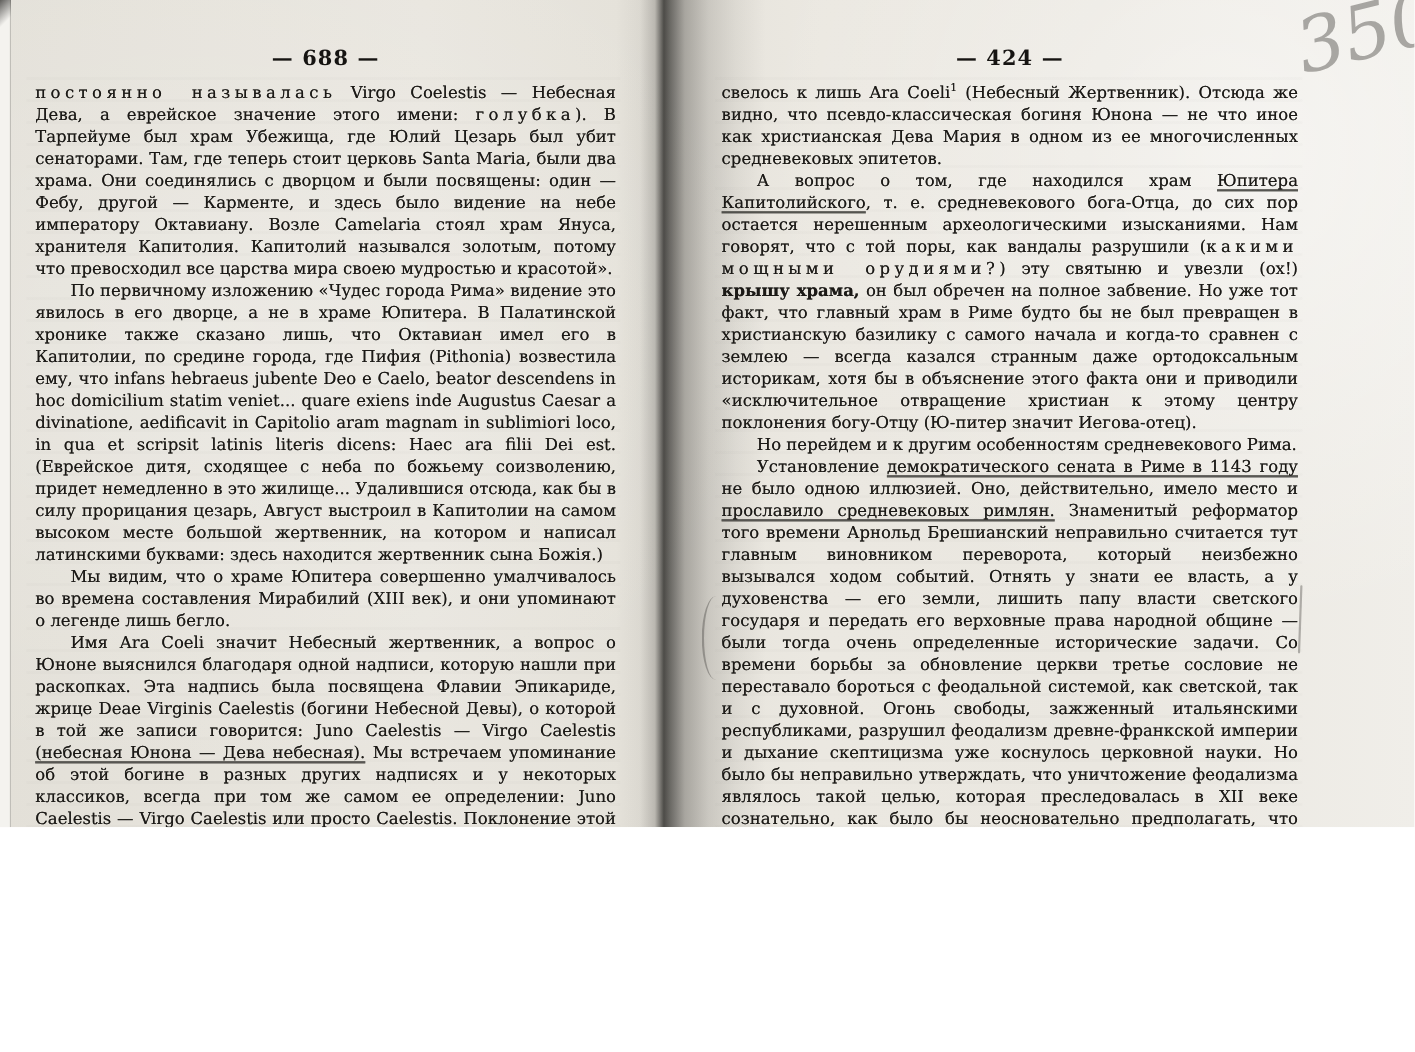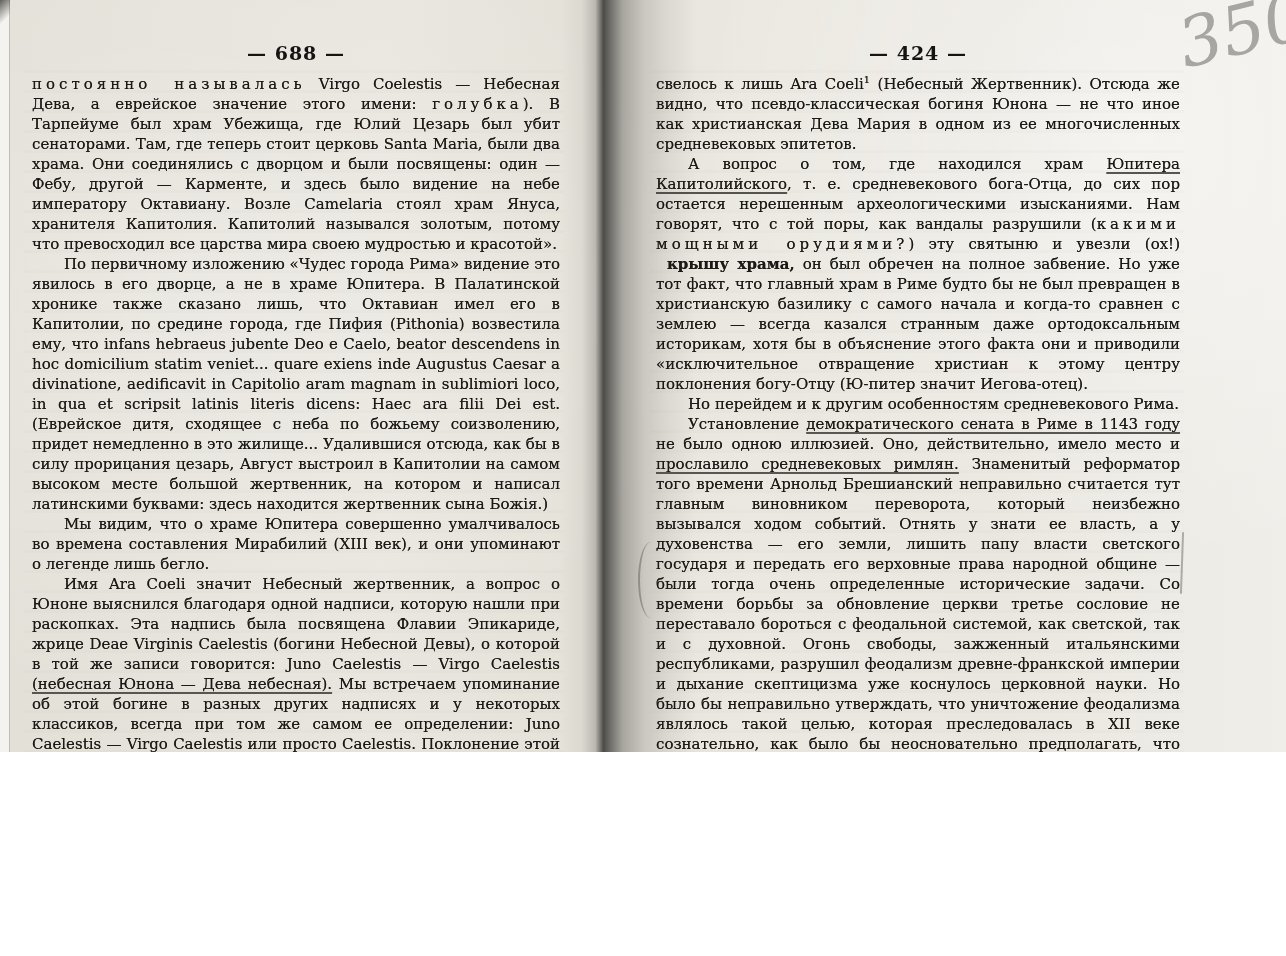--- a/index.html
+++ b/index.html
@@ -33,21 +33,21 @@
   #head-688 { left:32px;  width:528px; }
   #head-689 { left:656px; width:524px; }
 
   .textblock { position:absolute; font-size:15px; line-height:20px; text-shadow:0 0 .5px rgba(20,20,18,.75); }
   #text-688 { left:32px;  top:74px; width:528px; }
   #text-689 { left:656px; top:74px; width:524px; }
   .para { margin:0; text-align:justify; }
   .para.ind { text-indent:32px; }
 
   .ls  { letter-spacing:4px; word-spacing:6px; }
-  .b   { font-weight:bold;margin-left:11px; }
+  .b   { font-weight:bold; }
   .sup { vertical-align:super; font-size:65%; line-height:0; }
   .pu  { text-decoration-line:underline; text-decoration-color:rgba(100,98,94,.55); text-decoration-thickness:2px; text-underline-offset:3px; text-decoration-skip-ink:none; }
   .pul { text-decoration-line:underline; text-decoration-color:rgba(110,108,104,.3);  text-decoration-thickness:2px; text-underline-offset:3px; text-decoration-skip-ink:none; }
 
   .fn-rule { position:absolute; left:657px; top:849px; width:86px; border-top:2px solid rgba(45,43,40,.8); }
   #footnote { position:absolute; left:656px; top:858px; width:524px; font-size:13.2px; line-height:16.8px; text-align:justify; text-indent:26px; text-shadow:0 0 .4px rgba(20,20,18,.7);margin-top:44px; }
 
   .bottomrow { position:absolute; left:656px; top:915px; width:524px; display:flex; justify-content:space-between; align-items:center; }
   .signature { margin-left:34px; font-size:12.5px; letter-spacing:1.5px; color:#23211e; }
   .sheetnum  { margin-right:76px; font-size:14.5px; font-weight:bold; }

